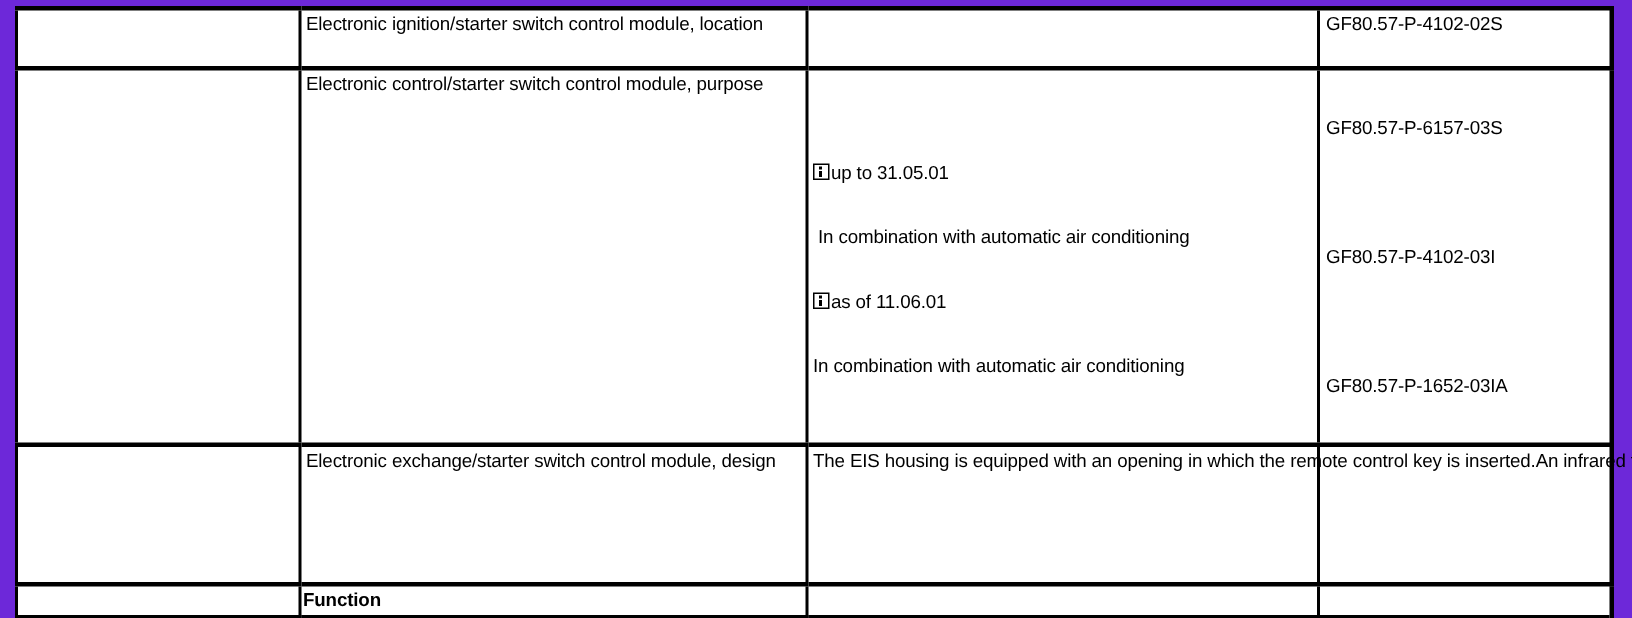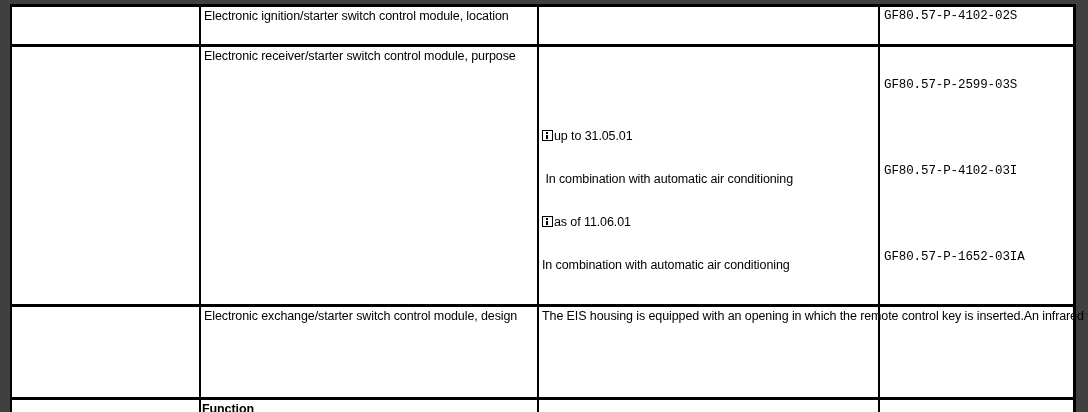--- a/index.html
+++ b/index.html
@@ -12,21 +12,21 @@
     height: 412px;
     overflow: hidden;
     font-family: "Liberation Sans", sans-serif;
     color: #000000;
   }
 
   .sheet {
     position: relative;
     width: 1088px;
     height: 412px;
-    background: #404040;
+    background: #6d28d9;
   }
 
   
   .spec-table {
     position: absolute;
     left: 10px;
     top: 4px;
     width: 1063px;
     border-collapse: collapse;
     table-layout: fixed;
@@ -50,21 +50,20 @@
     font-size: 12.5px;
     line-height: 14.4px;
     letter-spacing: -0.1px;
     padding: 2px 0 2px 3px;
     white-space: pre-wrap;
     overflow: visible;
   }
   .cell.doc {
     padding-left: 4px;
     white-space: pre-wrap;
-    font-family: Liberation Mono, monospace;
   }
   .cell.nowrap-over {
     white-space: nowrap;
   }
   .cell.bold { font-weight: bold; }
 
   
   
   .hb-top    { border-top: 3px solid #000; }
   .hb-bottom { border-bottom: 3px solid #000; }
@@ -136,34 +135,34 @@
         <td class="hb-top hb-bottom frame-right">
           <div class="cell doc">GF80.57-P-4102-02S</div>
         </td>
       </tr>
 
       <tr>
         <td class="frame-left hb-bottom vr" style="height:128px;">
           <div class="cell"></div>
         </td>
         <td class="hb-bottom vr">
-          <div class="cell nowrap-over">Electronic receiver/starter switch control module,
+          <div class="cell nowrap-over">Electronic control/starter switch control module,
 purpose</div>
         </td>
         <td class="hb-bottom vr">
-          <div class="cell" style="padding-top:53px;">
+          <div class="cell" style="padding-top:32px;">
             <span class="line"><span class="info-icon"></span><span>up to 31.05.01</span></span>
             <span class="line"><span> In combination with automatic air conditioning</span></span>
             <span class="line"><span class="info-icon"></span><span>as of 11.06.01</span></span>
             <span class="line"><span>In combination with automatic air conditioning</span></span>
           </div>
         </td>
         <td class="hb-bottom frame-right">
           <div class="cell doc">
-            <span class="line">GF80.57-P-2599-03S</span>
+            <span class="line">GF80.57-P-6157-03S</span>
             <span class="line" style="height:14px;"></span>
             <span class="line">GF80.57-P-4102-03I</span>
             <span class="line" style="height:14px;"></span>
             <span class="line">GF80.57-P-1652-03IA</span>
           </div>
         </td>
       </tr>
 
       <tr>
         <td class="frame-left hb-bottom vr" style="height:90px;">

